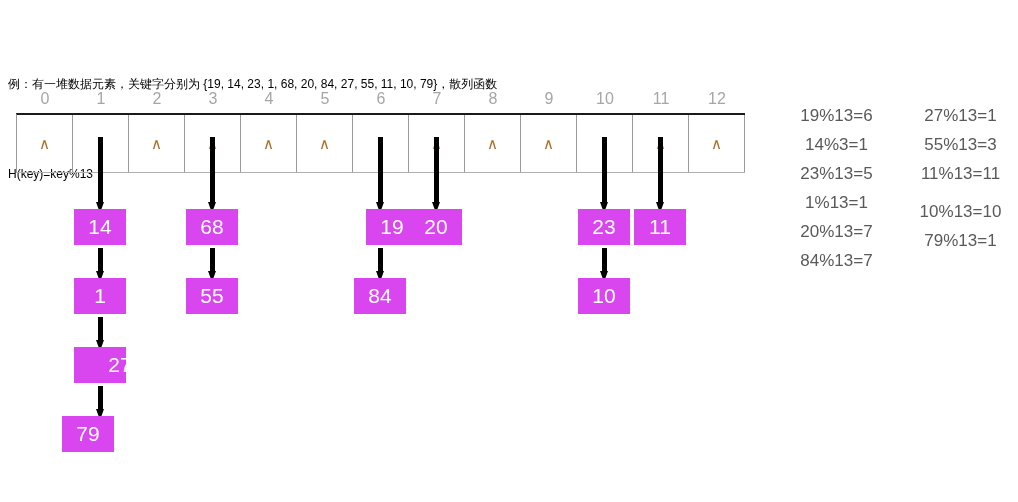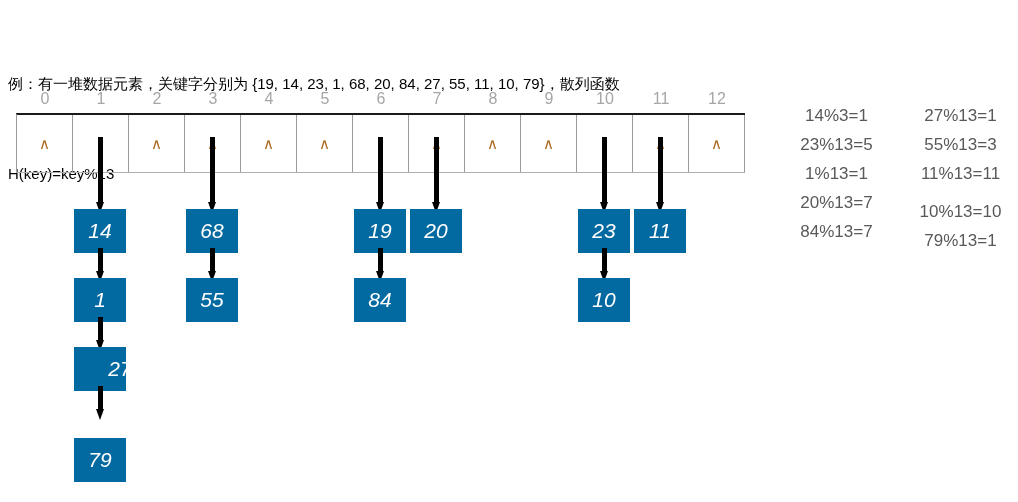--- a/index.html
+++ b/index.html
@@ -15,21 +15,21 @@
     font-family: "Liberation Sans", "DejaVu Sans", sans-serif;
     color: #000000;
   }
 
   
   .prompt {
     position: absolute;
     left: 8px;
     top: 9px;
     width: 980px;
-    font-size: 15px;
+    font-size: 12px;
     line-height: 30px;
     color: #000000;
     white-space: pre-wrap;
   }
   .prompt-line {
     display: block;
   }
 
   
   #bucket-array {
@@ -69,29 +69,28 @@
     width: 56px;
     text-align: center;
     font-size: 16px;
     color: #a6a6a6;
   }
 
   
   .node {
     position: absolute;
     width: 52px;
-    height: 44px;
-    background: #0369a1;
+    height: 36px;
+    background: #d946ef;
     color: #ffffff;
     font-size: 21px;
     display: flex;
     align-items: center;
     justify-content: center;
     box-sizing: border-box;
-    font-style: italic;
   }
 
   
   .arrow {
     position: absolute;
     width: 9px;
     pointer-events: none;
   }
   .arrow .shaft {
     position: absolute;
@@ -202,36 +201,36 @@
     <div class="node" style="left: 74px; top: 278px;">1</div>
     <div class="arrow" style="left: 95.5px; top: 317px; height: 34px;">
       <div class="shaft" style="height: 24px;"></div>
       <div class="head" style="top: 23px;"></div>
     </div>
     <div class="node" style="left: 74px; top: 347px; padding-left: 40px;">27</div>
     <div class="arrow" style="left: 95.5px; top: 386px; height: 34px;">
       <div class="shaft" style="height: 24px;"></div>
       <div class="head" style="top: 23px;"></div>
     </div>
-    <div class="node" style="left: 74px; top: 416px; margin-top: 22px;">79</div>
+    <div class="node" style="left: 62px; top: 416px;">79</div>
     <div class="arrow" style="left: 207.5px; top: 137px; height: 76px;">
       <div class="shaft" style="height: 66px;"></div>
       <div class="head" style="top: 65px;"></div>
     </div>
     <div class="node" style="left: 186px; top: 209px;">68</div>
     <div class="arrow" style="left: 207.5px; top: 248px; height: 34px;">
       <div class="shaft" style="height: 24px;"></div>
       <div class="head" style="top: 23px;"></div>
     </div>
     <div class="node" style="left: 186px; top: 278px;">55</div>
     <div class="arrow" style="left: 375.5px; top: 137px; height: 76px;">
       <div class="shaft" style="height: 66px;"></div>
       <div class="head" style="top: 65px;"></div>
     </div>
-    <div class="node" style="left: 354px; top: 209px; text-align: center;">19</div>
+    <div class="node" style="left: 366px; top: 209px; text-align: center;">19</div>
     <div class="arrow" style="left: 375.5px; top: 248px; height: 34px;">
       <div class="shaft" style="height: 24px;"></div>
       <div class="head" style="top: 23px;"></div>
     </div>
     <div class="node" style="left: 354px; top: 278px;">84</div>
     <div class="arrow" style="left: 431.5px; top: 137px; height: 76px;">
       <div class="shaft" style="height: 66px;"></div>
       <div class="head" style="top: 65px;"></div>
     </div>
     <div class="node" style="left: 410px; top: 209px;">20</div>
@@ -246,20 +245,21 @@
     </div>
     <div class="node" style="left: 578px; top: 278px;">10</div>
     <div class="arrow" style="left: 655.5px; top: 137px; height: 76px;">
       <div class="shaft" style="height: 66px;"></div>
       <div class="head" style="top: 65px;"></div>
     </div>
     <div class="node" style="left: 634px; top: 209px;">11</div>
   </div>
 
 <div class="calc-col" id="calc-column-left">
+    <span class="calc-line">19%13=6</span>
     <span class="calc-line">14%3=1</span>
     <span class="calc-line">23%13=5</span>
     <span class="calc-line">1%13=1</span>
     <span class="calc-line">20%13=7</span>
     <span class="calc-line">84%13=7</span>
   </div>
 <div class="calc-col" id="calc-column-right">
     <span class="calc-line">27%13=1</span>
     <span class="calc-line">55%13=3</span>
     <span class="calc-line">11%13=11</span>

